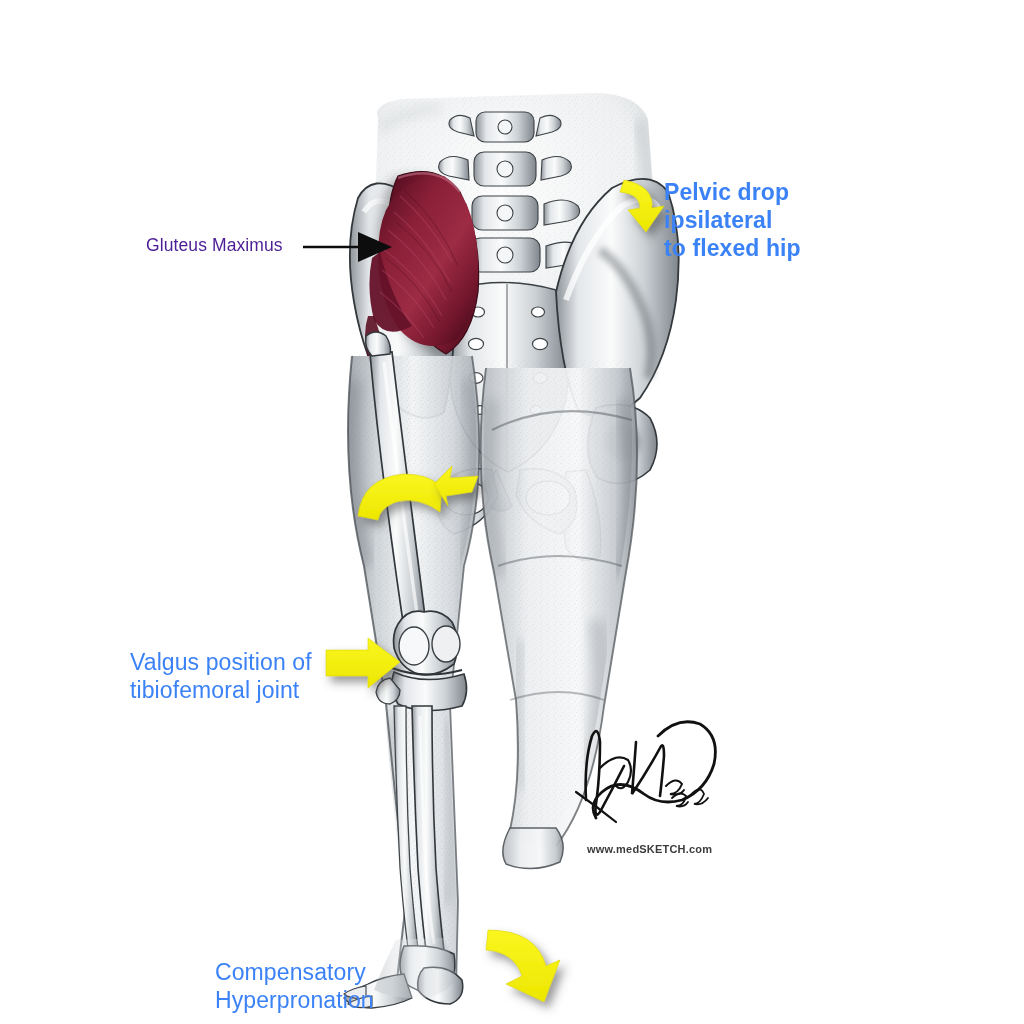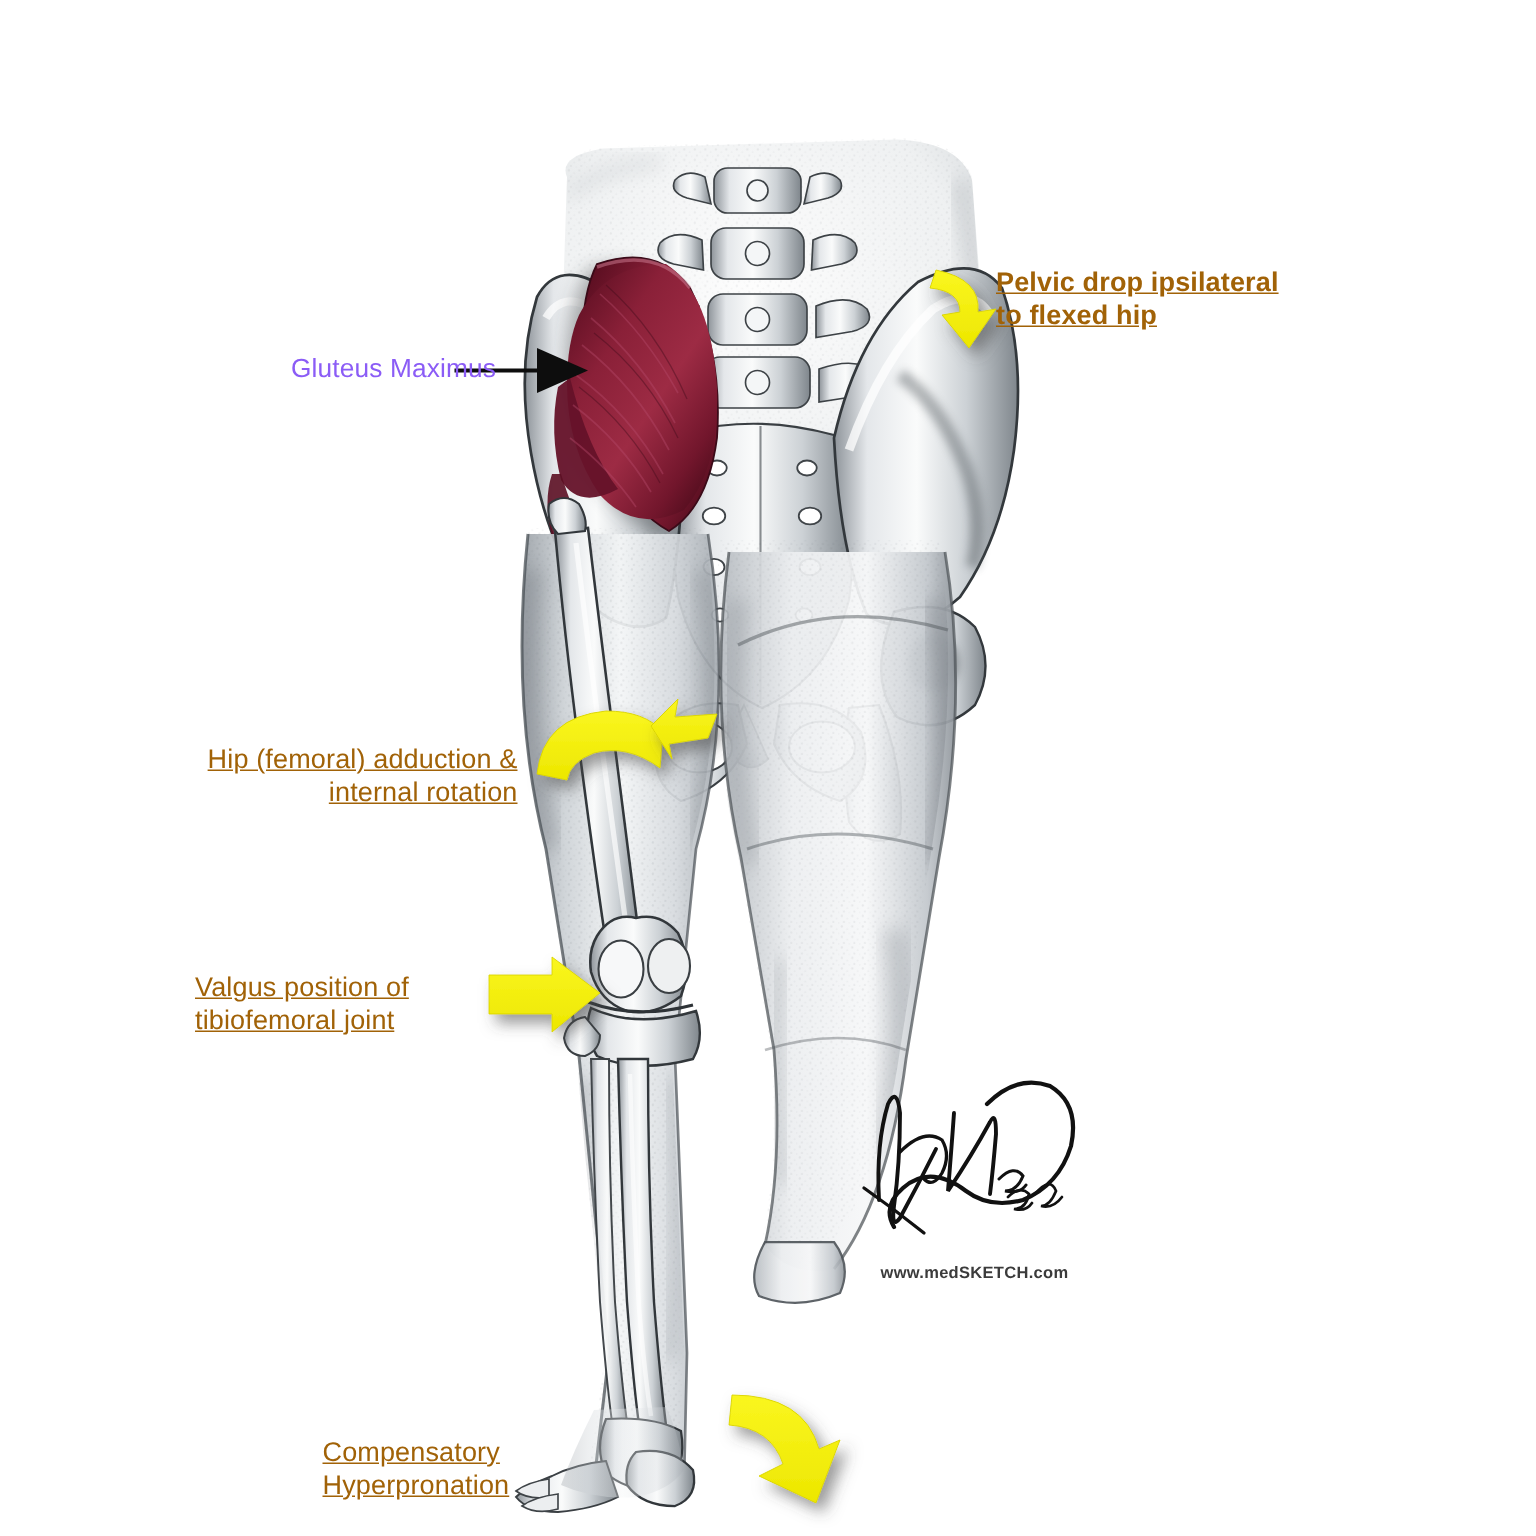--- a/index.html
+++ b/index.html
@@ -12,44 +12,42 @@
     width:1024px;
     height:1024px;
     background:#ffffff;
     overflow:hidden;
   }
   .fig{position:absolute;left:0;top:0;width:1024px;height:1024px;}
 
   
   .anno{
     position:absolute;
-    color:#a16207;
-    font-size:18px;
+    color:#3b82f6;
+    font-size:23px;
     line-height:1.22;
     letter-spacing:.1px;
     white-space:pre-line;
-    text-decoration:underline;
   }
   .anno.bold{font-weight:bold;}
   .anno.right{text-align:right;}
   .anno.left{text-align:left;}
 
   #anno-pelvic-drop{left:664px;top:178px;width:230px;text-align:left;}
   #anno-hip-adduction{left:60px;top:496px;width:285px;text-align:right;}
   #anno-valgus{left:130px;top:648px;width:190px;text-align:left;}
   #anno-pronation{left:215px;top:958px;width:185px;text-align:left;}
 
   #label-gluteus{
     position:absolute;
     left:146px;top:235px;
-    color:#8b5cf6;
+    color:#4c1d95;
     font-size:17.5px;
     letter-spacing:.1px;
     white-space:nowrap;
-    margin-left:48px;
   }
 
   #watermark{
     position:absolute;
     left:587px;top:843px;
     color:#3b3b3b;
     font-size:11px;
     font-weight:bold;
     letter-spacing:.2px;
     white-space:nowrap;
@@ -360,22 +358,20 @@
       <path d="M672,798 q8,-8 14,-2 q-2,10 -10,10 q8,2 12,-4" stroke-width="1.8"></path>
       <path d="M690,796 q10,-12 14,-2 q-4,10 -10,10 q8,2 14,-6" stroke-width="1.8"></path>
     </g>
   </svg>
 
   <div id="label-gluteus">Gluteus Maximus</div>
 
   <div id="anno-pelvic-drop" class="anno bold left">Pelvic drop ipsilateral
 to flexed hip</div>
 
-  <div id="anno-hip-adduction" class="anno right">Hip (femoral) adduction &amp;
-internal rotation</div>
 
   <div id="anno-valgus" class="anno right">Valgus position of
 tibiofemoral joint</div>
 
   <div id="anno-pronation" class="anno right">Compensatory
 Hyperpronation</div>
 
   <div id="watermark">www.medSKETCH.com</div>
 
 </div>

